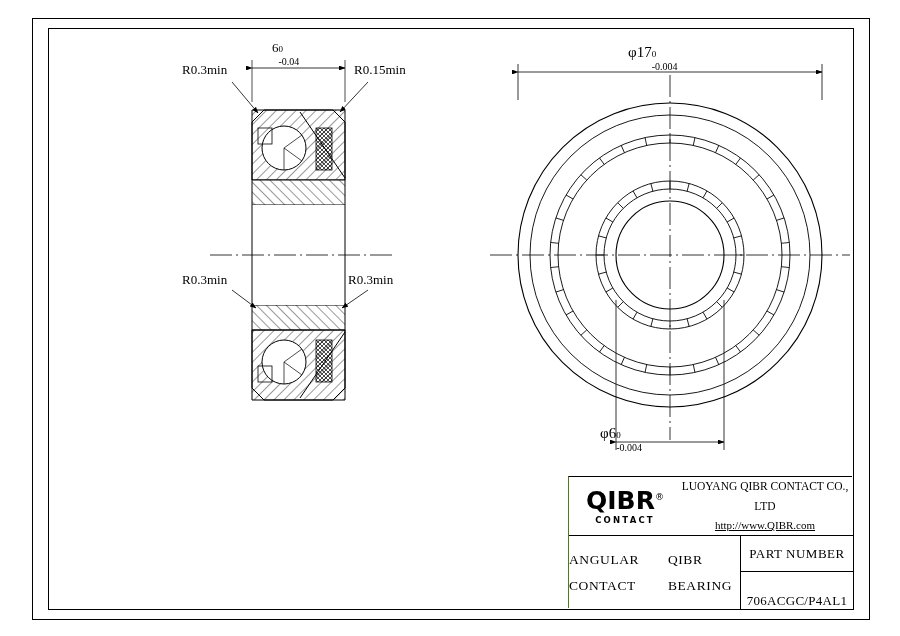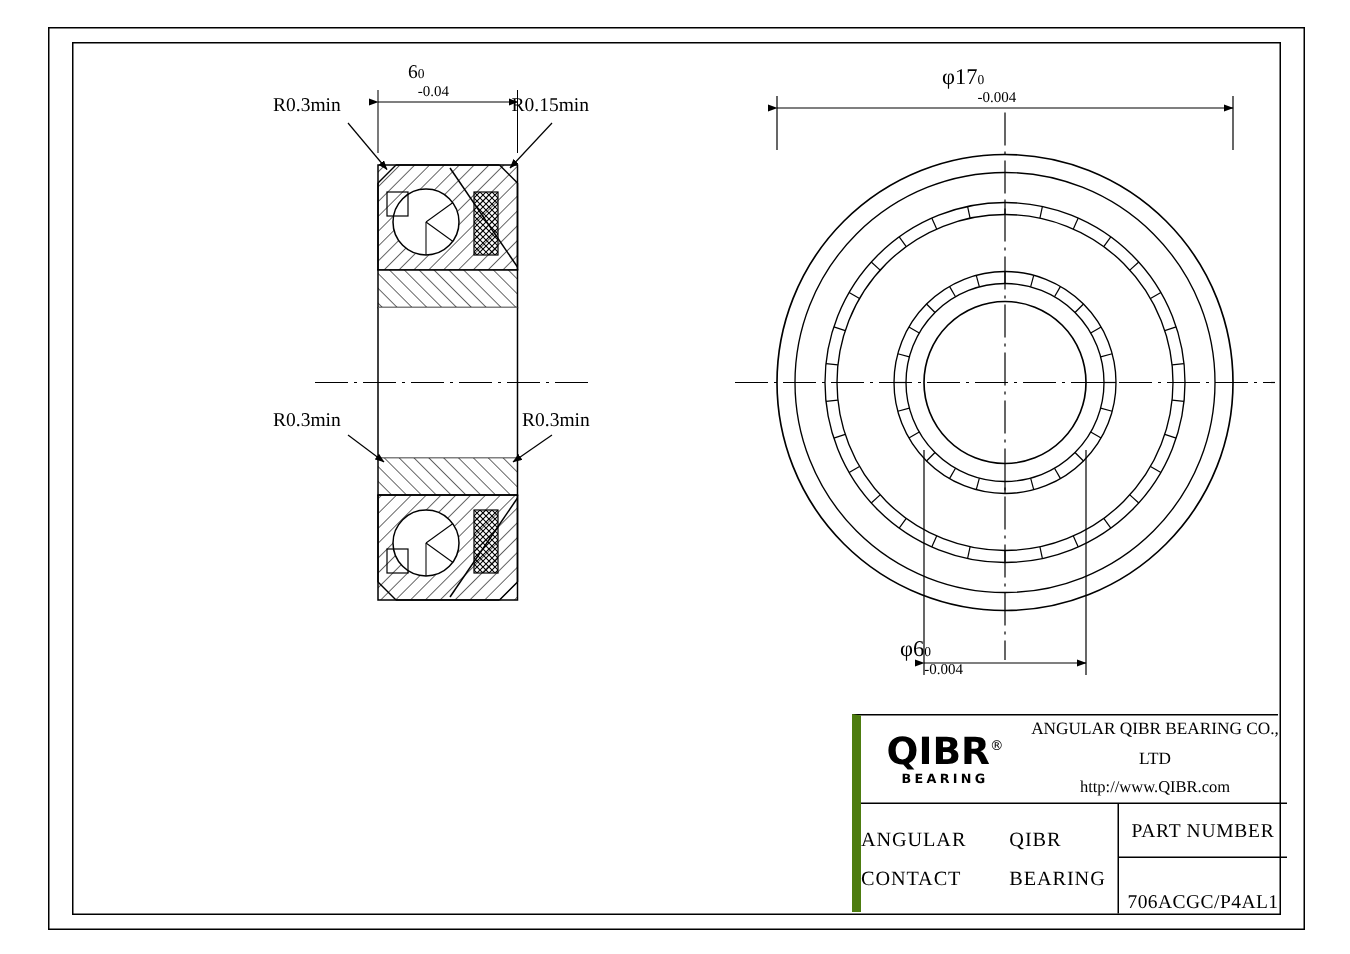--- a/index.html
+++ b/index.html
@@ -75,21 +75,21 @@
     pointer-events: none;
   }
 
   
   .titleblock {
     position: absolute;
     left: 568px;
     top: 476px;
     width: 284px;
     height: 132px;
-    border-left: 6px solid #4d7c0f;
+    border-left: 1px solid #4d7c0f;
     border-top: 1px solid #000;
     box-sizing: border-box;
   }
   .tb-row1 {
     position: absolute;
     left: 0; top: 0;
     width: 284px; height: 58px;
     display: flex;
     align-items: center;
     box-sizing: border-box;
@@ -123,21 +123,21 @@
     margin-top: 2px;
     font-weight: bold;
   }
   .tb-company {
     flex: 1;
     text-align: center;
     font-size: 11.5px;
     line-height: 1.7;
     font-family: "Liberation Serif", serif;
   }
-  .tb-company .c2 { font-size: 11px; }
+  .tb-company .c2 { font-size: 11px; text-decoration: underline; }
   .tb-row2 {
     position: absolute;
     left: 0; top: 58px;
     width: 284px; height: 74px;
     border-top: 1px solid #000;
     box-sizing: border-box;
     display: flex;
   }
   .tb-left {
     width: 172px;
@@ -358,44 +358,44 @@
 
       <g stroke-width="0.8">
         <line x1="616" y1="300" x2="616" y2="450"></line>
         <line x1="724" y1="300" x2="724" y2="450"></line>
         <line x1="616" y1="442" x2="724" y2="442" marker-start="url(#arrS)" marker-end="url(#arrS)"></line>
       </g>
     </g>
   </svg>
 
   <div class="lbl" style="left:182px; top:62px;">R0.3min</div>
-  <div class="lbl" style="left:341px; top:62px;">R0.15min</div>
+  <div class="lbl" style="left:354px; top:62px;">R0.15min</div>
   <div class="lbl" style="left:182px; top:272px;">R0.3min</div>
   <div class="lbl" style="left:348px; top:272px;">R0.3min</div>
 
   <div class="lbl" style="left:272px; top:40px;">
     <span>6</span><span class="tolwrap"><span class="tol"><span class="up">0</span><span class="dn">-0.04</span></span></span>
   </div>
 
   <div class="lbl" style="left:628px; top:44px; font-size:15px;font-family:Liberation Serif, serif;">
     <span>φ</span><span>17</span><span class="tolwrap"><span class="tol"><span class="up">0</span><span class="dn">-0.004</span></span></span>
   </div>
 
   <div class="lbl" style="left:600px; top:425px; font-size:15px;">
     <span>φ</span><span>6</span><span class="tolwrap small"><span class="tol"><span class="up">0</span><span class="dn">-0.004</span></span></span>
   </div>
 
   <div class="titleblock">
     <div class="tb-row1">
       <div class="tb-logo">
         <div class="logo-main"><span>QIBR</span><span class="logo-reg">®</span></div>
-        <div class="logo-sub">BEARING</div>
+        <div class="logo-sub">CONTACT</div>
       </div>
       <div class="tb-company">
-        <div class="c1">ANGULAR QIBR BEARING CO., LTD</div>
+        <div class="c1">LUOYANG QIBR CONTACT CO., LTD</div>
         <div class="c2">http://www.QIBR.com</div>
       </div>
     </div>
     <div class="tb-row2">
       <div class="tb-left">
         <div>ANGULAR CONTACT</div>
         <div>QIBR BEARING</div>
       </div>
       <div class="tb-right">
         <div class="tb-pn-label">PART  NUMBER</div>

